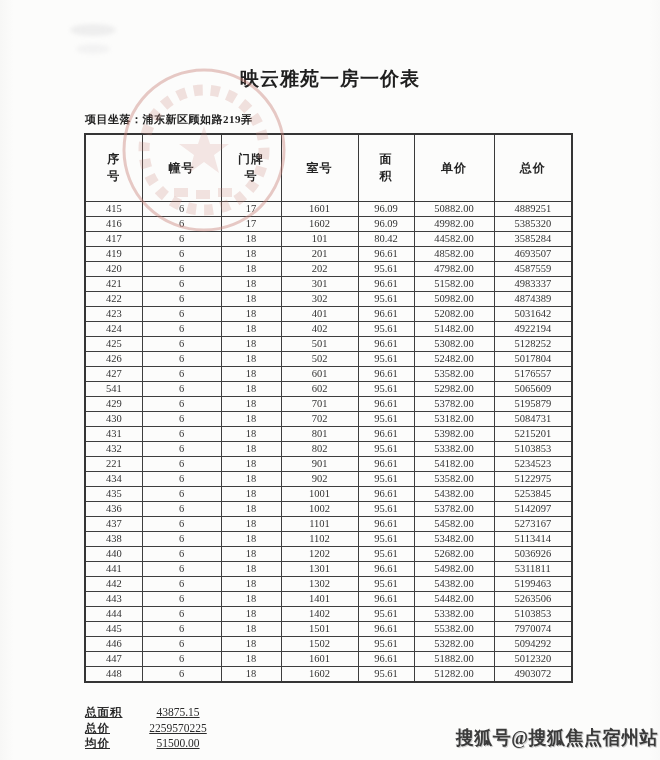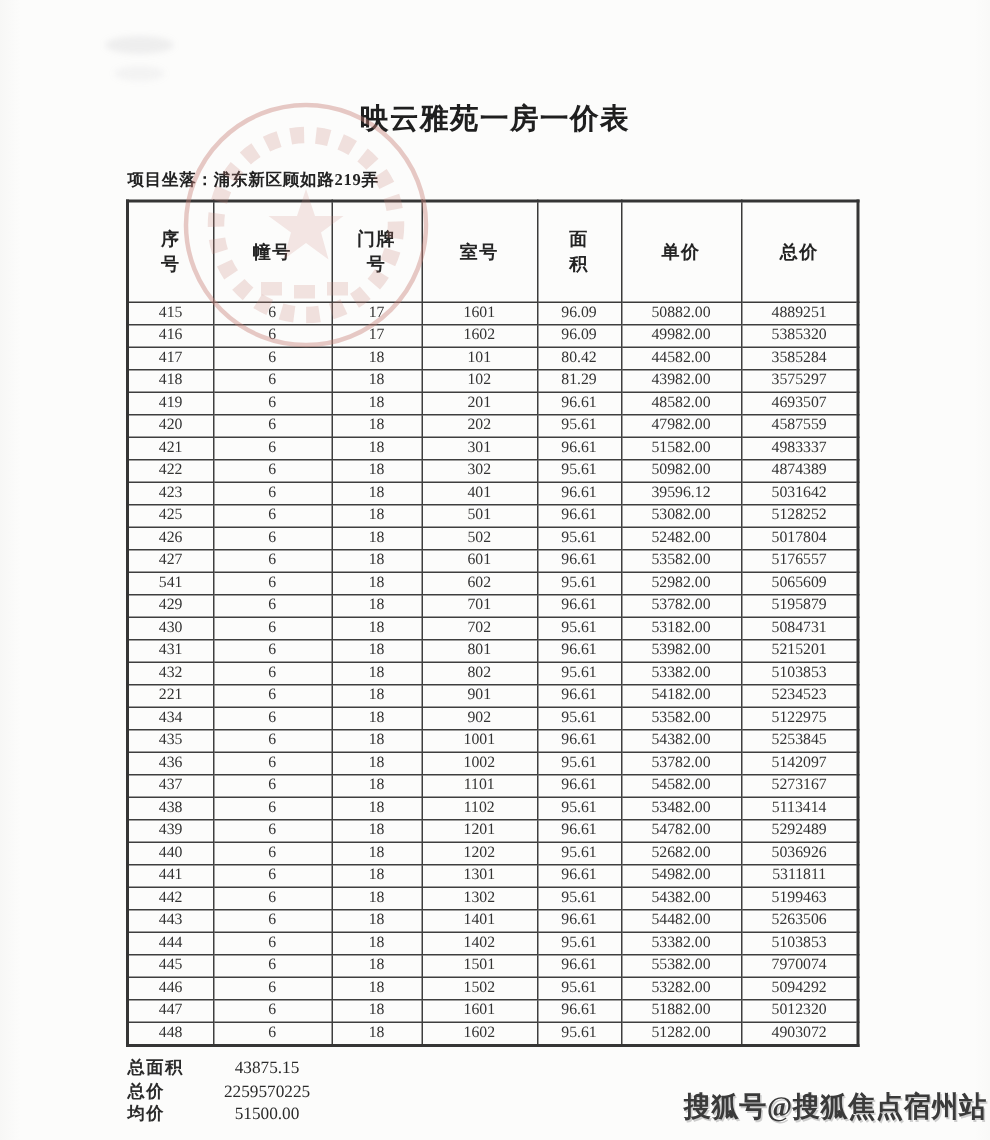--- a/index.html
+++ b/index.html
@@ -41,21 +41,21 @@
     border:1px solid #3a3a3a;padding:16px;text-align:center;
     letter-spacing:1px;color:#242424;
   }
   table.price-table td{
     height:14px;line-height:14px;padding:0;
     border:1px solid #3e3e3e;text-align:center;
     font-size:10.5px;color:#333;
     white-space:nowrap;overflow:hidden;
   }
   .summary{position:absolute;left:85px;top:705px;font-size:11.5px;color:#2b2b2b;}
-  .summary-row{display:flex;height:15.5px;line-height:15.5px;}
+  .summary-row{display:flex;height:15.5px;line-height:15.5px;text-decoration:underline;}
   .s-label{display:inline-block;width:52px;letter-spacing:1px;font-weight:600;}
   .s-value{display:inline-block;width:82px;text-align:center;}
   .watermark{
     position:absolute;right:2px;top:726px;
     font-size:18px;font-weight:bold;color:#3a3a3a;
     letter-spacing:0.5px;
     text-shadow:1px 1px 0 rgba(200,200,200,0.9), -0.5px -0.5px 0 rgba(255,255,255,0.7);
     transform:scaleY(1.05);
   }
   .stamp{
@@ -118,29 +118,20 @@
         <tr>
           <td>417</td>
           <td>6</td>
           <td>18</td>
           <td>101</td>
           <td>80.42</td>
           <td>44582.00</td>
           <td>3585284</td>
         </tr>
         <tr>
-          <td>418</td>
-          <td>6</td>
-          <td>18</td>
-          <td>102</td>
-          <td>81.29</td>
-          <td>43982.00</td>
-          <td>3575297</td>
-        </tr>
-        <tr>
           <td>419</td>
           <td>6</td>
           <td>18</td>
           <td>201</td>
           <td>96.61</td>
           <td>48582.00</td>
           <td>4693507</td>
         </tr>
         <tr>
           <td>420</td>
@@ -168,22 +159,31 @@
           <td>95.61</td>
           <td>50982.00</td>
           <td>4874389</td>
         </tr>
         <tr>
           <td>423</td>
           <td>6</td>
           <td>18</td>
           <td>401</td>
           <td>96.61</td>
-          <td>39596.12</td>
+          <td>52082.00</td>
           <td>5031642</td>
+        </tr>
+        <tr>
+          <td>424</td>
+          <td>6</td>
+          <td>18</td>
+          <td>402</td>
+          <td>95.61</td>
+          <td>51482.00</td>
+          <td>4922194</td>
         </tr>
         <tr>
           <td>425</td>
           <td>6</td>
           <td>18</td>
           <td>501</td>
           <td>96.61</td>
           <td>53082.00</td>
           <td>5128252</td>
         </tr>
@@ -296,29 +296,20 @@
           <td>5273167</td>
         </tr>
         <tr>
           <td>438</td>
           <td>6</td>
           <td>18</td>
           <td>1102</td>
           <td>95.61</td>
           <td>53482.00</td>
           <td>5113414</td>
-        </tr>
-        <tr>
-          <td>439</td>
-          <td>6</td>
-          <td>18</td>
-          <td>1201</td>
-          <td>96.61</td>
-          <td>54782.00</td>
-          <td>5292489</td>
         </tr>
         <tr>
           <td>440</td>
           <td>6</td>
           <td>18</td>
           <td>1202</td>
           <td>95.61</td>
           <td>52682.00</td>
           <td>5036926</td>
         </tr>

